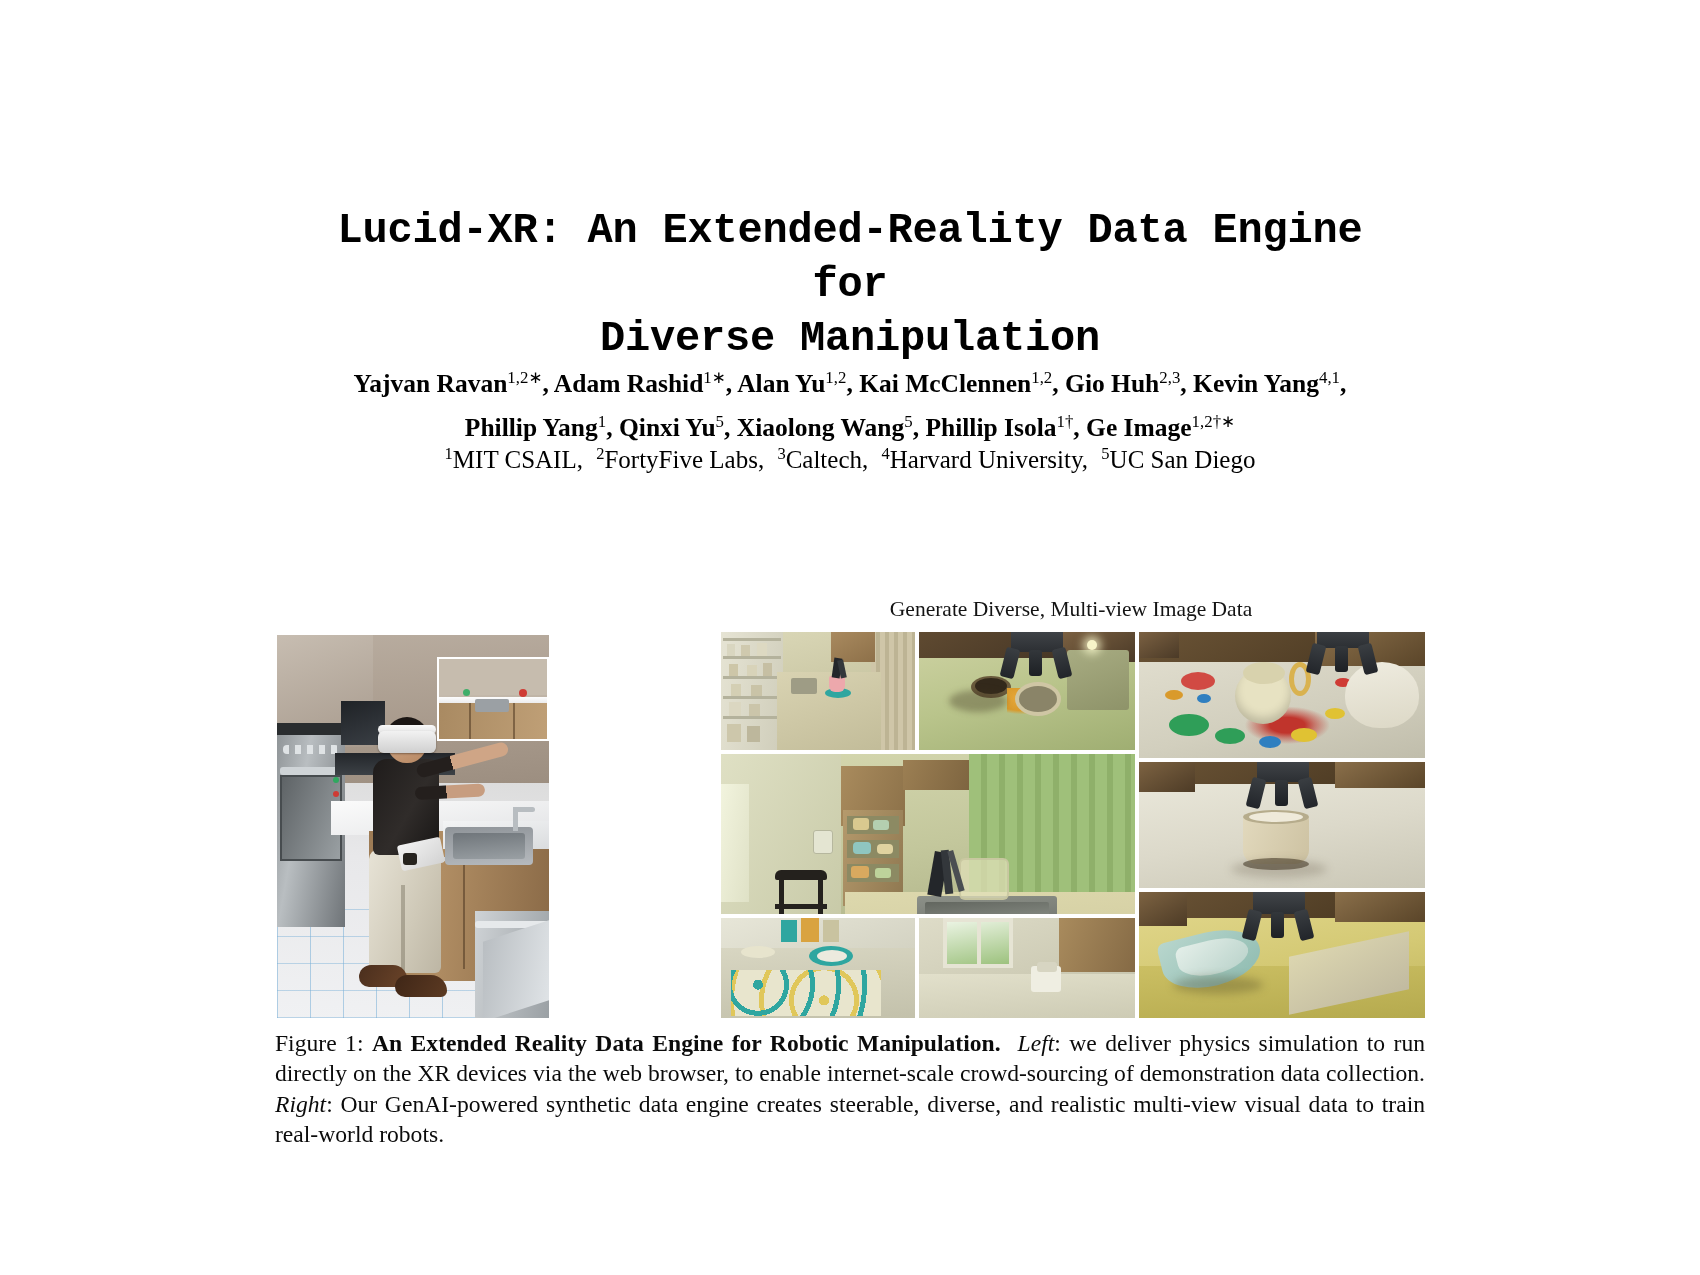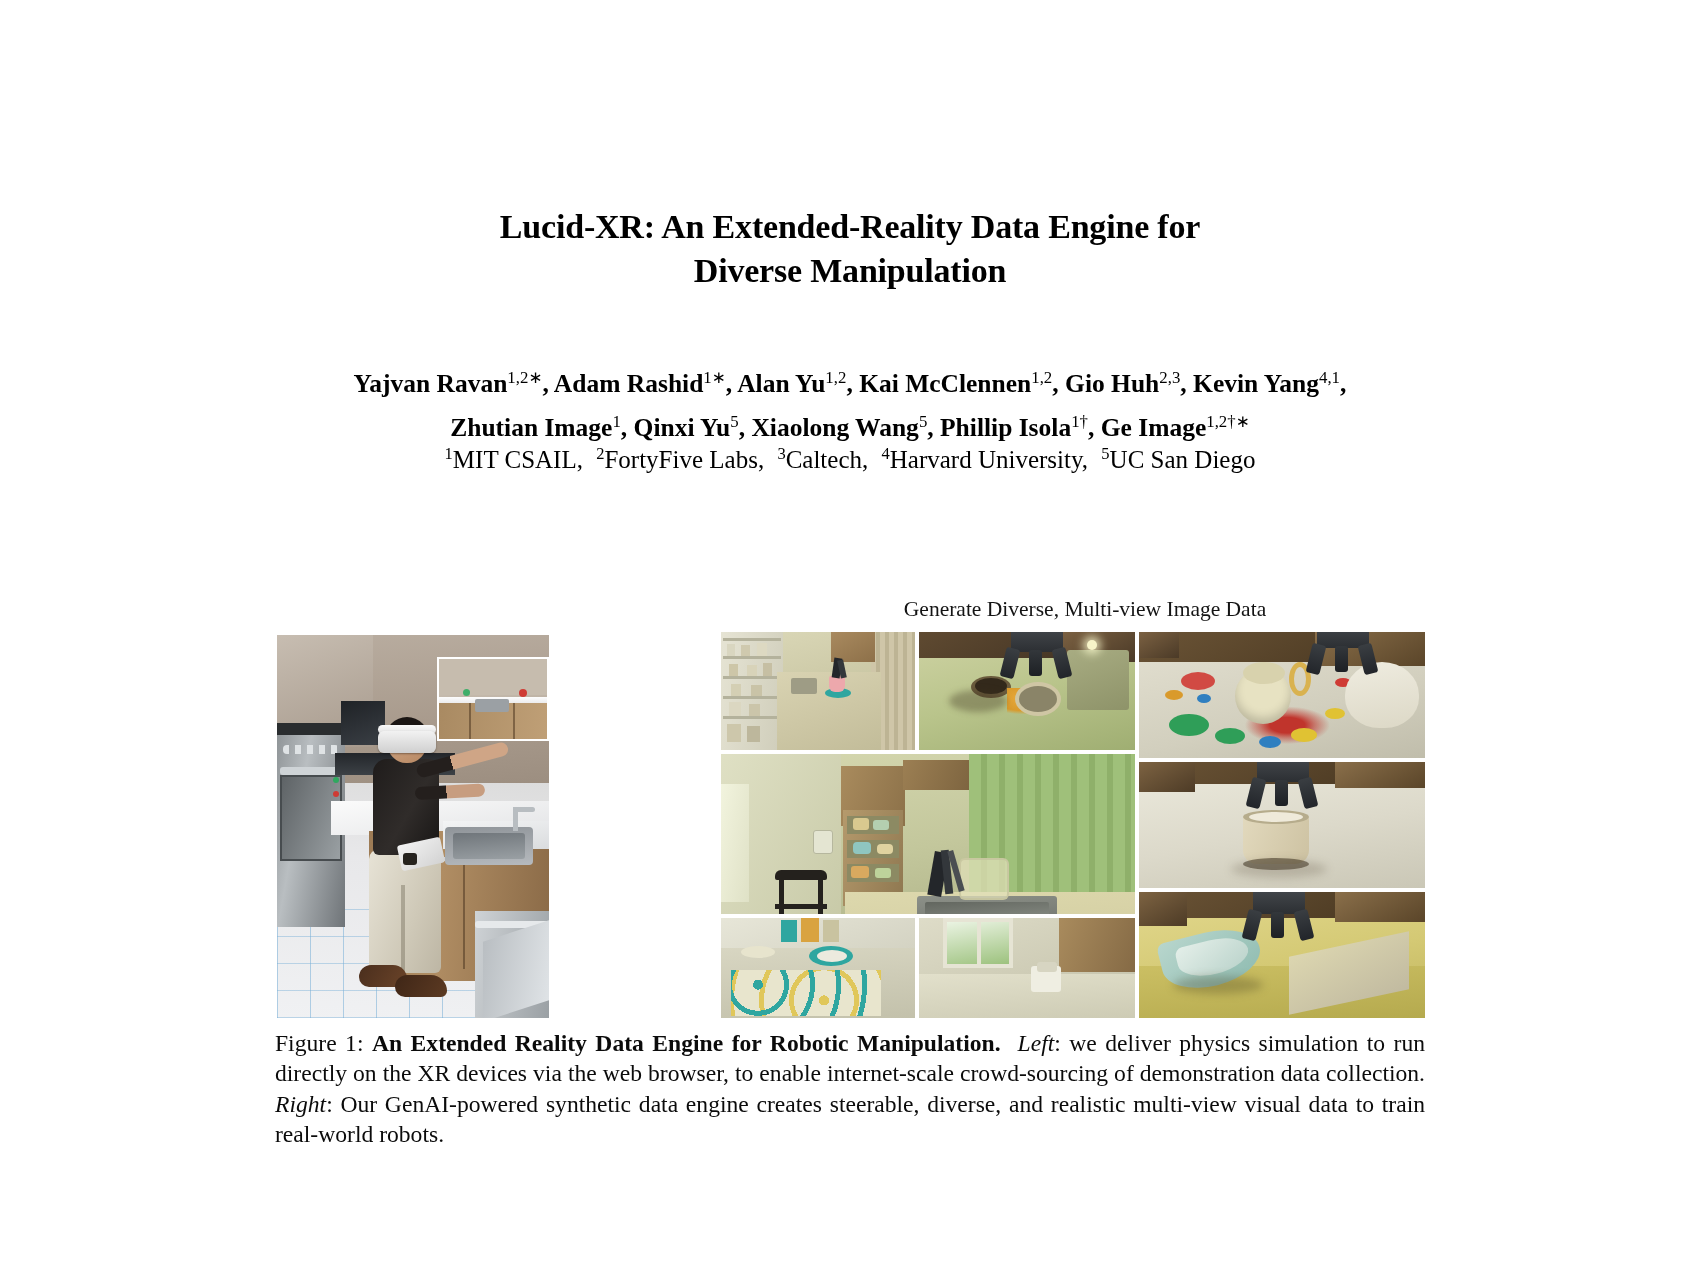--- a/index.html
+++ b/index.html
@@ -21,23 +21,24 @@
   }
 
   
   .title {
     position: absolute;
     left: 300px;
     top: 205px;
     width: 1100px;
     text-align: center;
     font-weight: bold;
-    font-size: 34px;
+    font-size: 42px;
     line-height: 1.28;
     letter-spacing: -0.2px;
+    font-family: Liberation Mono, monospace;
   }
 
   
   .authors {
     position: absolute;
     left: 260px;
     top: 362px;
     width: 1180px;
     text-align: center;
     font-weight: bold;
@@ -81,21 +82,21 @@
 
   .panel-label {
     position: absolute;
     font-size: 21.5px;
     line-height: 1.27;
     text-align: center;
     color: #141414;
     white-space: pre-line;
   }
   .panel-label.left  { left: 0px;   top: 2px;  width: 310px; }
-  .panel-label.right { left: 370px; top: 8px;  width: 880px; }
+  .panel-label.right { left: 356px; top: 8px;  width: 880px; }
 
   
   .left-photo {
     position: absolute;
     left: 2px;
     top: 47px;
     width: 272px;
     height: 383px;
     overflow: hidden;
     background: #cfc9bf;
@@ -297,21 +298,21 @@
   <div class="authors">
     <div>
       <span><span>Yajvan Ravan</span><sup>1,2∗</sup><span>,</span></span>
       <span><span>Adam Rashid</span><sup>1∗</sup><span>,</span></span>
       <span><span>Alan Yu</span><sup>1,2</sup><span>,</span></span>
       <span><span>Kai McClennen</span><sup>1,2</sup><span>,</span></span>
       <span><span>Gio Huh</span><sup>2,3</sup><span>,</span></span>
       <span><span>Kevin Yang</span><sup>4,1</sup><span>,</span></span>
     </div>
     <div>
-      <span><span>Zhutian Image</span><sup>1</sup><span>,</span></span>
+      <span><span>Phillip Yang</span><sup>1</sup><span>,</span></span>
       <span><span>Qinxi Yu</span><sup>5</sup><span>,</span></span>
       <span><span>Xiaolong Wang</span><sup>5</sup><span>,</span></span>
       <span><span>Phillip Isola</span><sup>1†</sup><span>,</span></span>
       <span><span>Ge Image</span><sup>1,2†∗</sup></span>
     </div>
   </div>
 
   <div class="affils">
     <span><sup>1</sup><span>MIT CSAIL</span>,</span><span class="gap"></span>
     <span><sup>2</sup><span>FortyFive Labs</span>,</span><span class="gap"></span>

